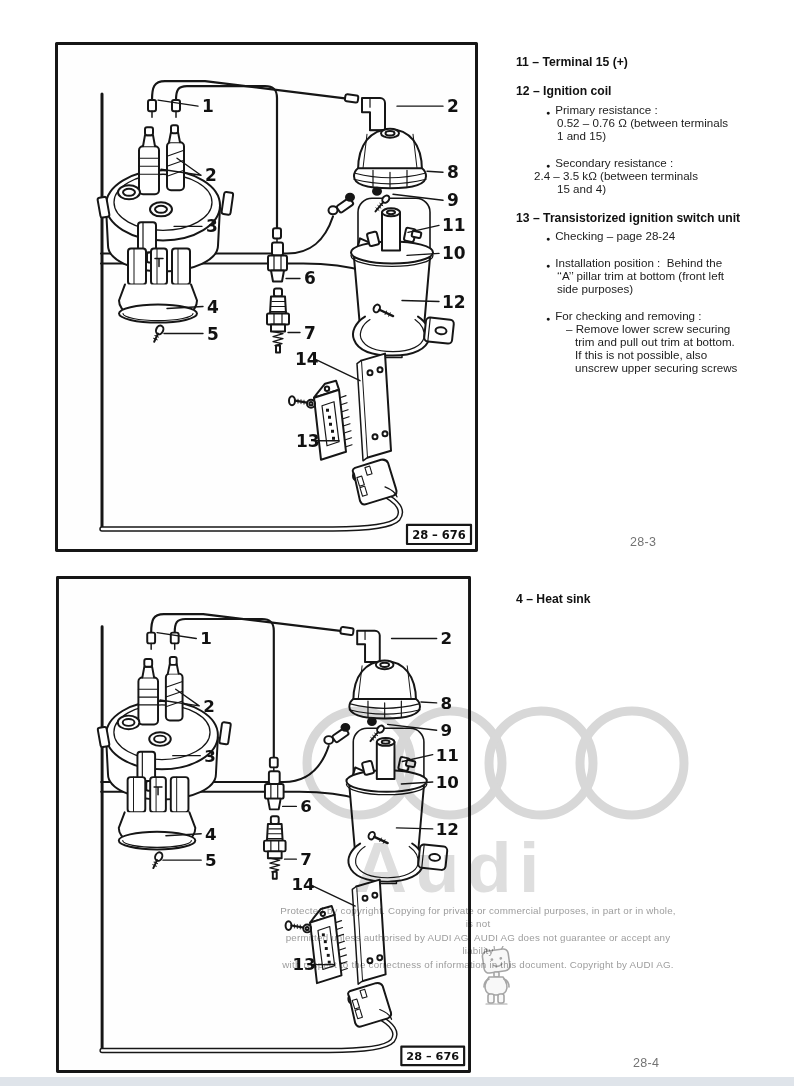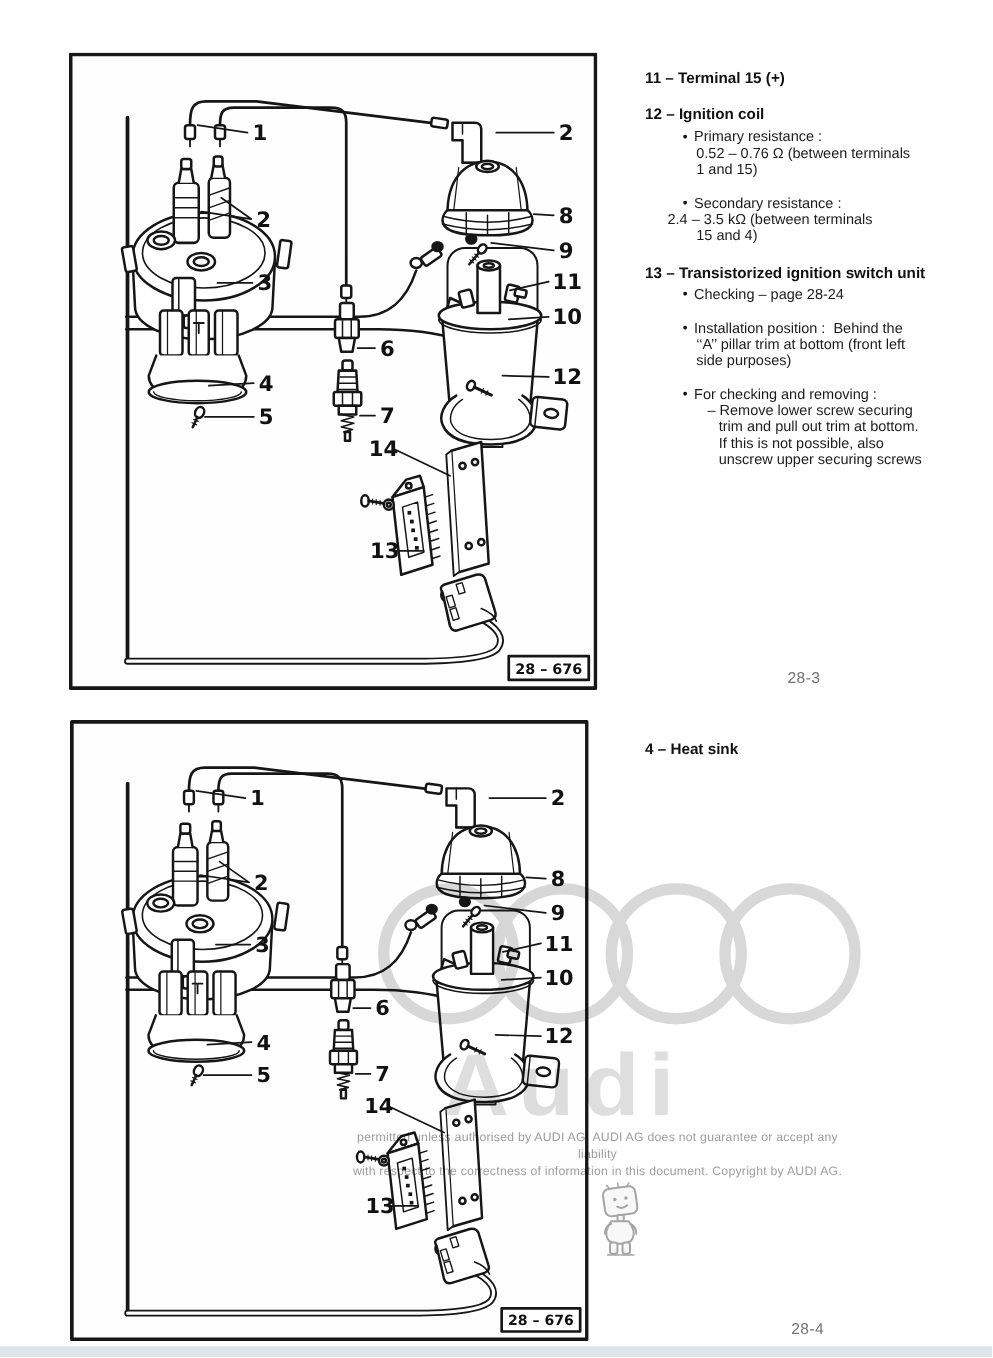--- a/index.html
+++ b/index.html
@@ -1,21 +1,21 @@
 <!DOCTYPE html>
 <html><head>
 <meta charset="utf-8">
 <style>
   html,body{margin:0;padding:0;background:#ffffff;}
   .canvas{position:relative;width:794px;height:1086px;background:#ffffff;overflow:hidden;
           font-family:"Liberation Sans",sans-serif;}
   .fig{position:absolute;}
   .note{position:absolute;color:#1c1c1c;font-size:11.6px;line-height:13px;white-space:pre;margin-top:16px;}
   .h{font-weight:bold;font-size:12.2px;color:#111;}
-  .bullet-line{display:flex;align-items:flex-start;}
+  .bullet-line{display:flex;align-items:flex-end;}
   .bdot{font-size:7px;line-height:7px;margin:3px 5px 0 0;color:#111;}
   .pagenum{position:absolute;font-size:12.5px;color:#737373;letter-spacing:0.3px;}
   .wm{position:absolute;mix-blend-mode:multiply;pointer-events:none;}
   .audi-word{font-size:70px;font-weight:bold;color:#dedede;letter-spacing:7px;line-height:1;
              transform:scaleX(1.05);transform-origin:left top;}
   .erwin-word{font-size:45px;font-weight:bold;color:#e1e1e1;letter-spacing:1px;line-height:1;}
   .copyright{width:402px;text-align:center;font-size:9.8px;line-height:13.4px;color:#9d9d9d;
              letter-spacing:0.2px;}
   .strip{position:absolute;left:0;width:794px;height:9px;}
   svg text{font-family:"DejaVu Sans","Liberation Sans",sans-serif;}
@@ -276,20 +276,21 @@
       <circle cx="57" cy="59" r="52"></circle>
         <circle cx="148" cy="59" r="52"></circle>
       <circle cx="239" cy="59" r="52"></circle>
         <circle cx="330" cy="59" r="52"></circle>
     </g>
   </svg>
 
   <div class="wm audi-word" style="left:354px;top:833px">Audi</div>
 
   <div class="wm copyright" style="left:277px;top:904px">
+    <div>Protected by copyright. Copying for private or commercial purposes, in part or in whole, is not</div>
     <div>permitted unless authorised by AUDI AG. AUDI AG does not guarantee or accept any liability</div>
     <div>with respect to the correctness of information in this document. Copyright by AUDI AG.</div>
   </div>
 
 
   <svg class="wm" style="left:477px;top:946px" width="40" height="62" viewBox="0 0 40 62">
     <g stroke="#a5a5a5" fill="#f8f8f8" stroke-width="1.6" stroke-linecap="round" stroke-linejoin="round">
       <g transform="rotate(-8 19 14)">
         <rect x="6" y="4" width="26" height="22" rx="5"></rect>
         <path d="M12,4 l-2,-3 M19,3 v-3 M26,4 l2,-3" stroke-width="1.2" fill="none"></path>

